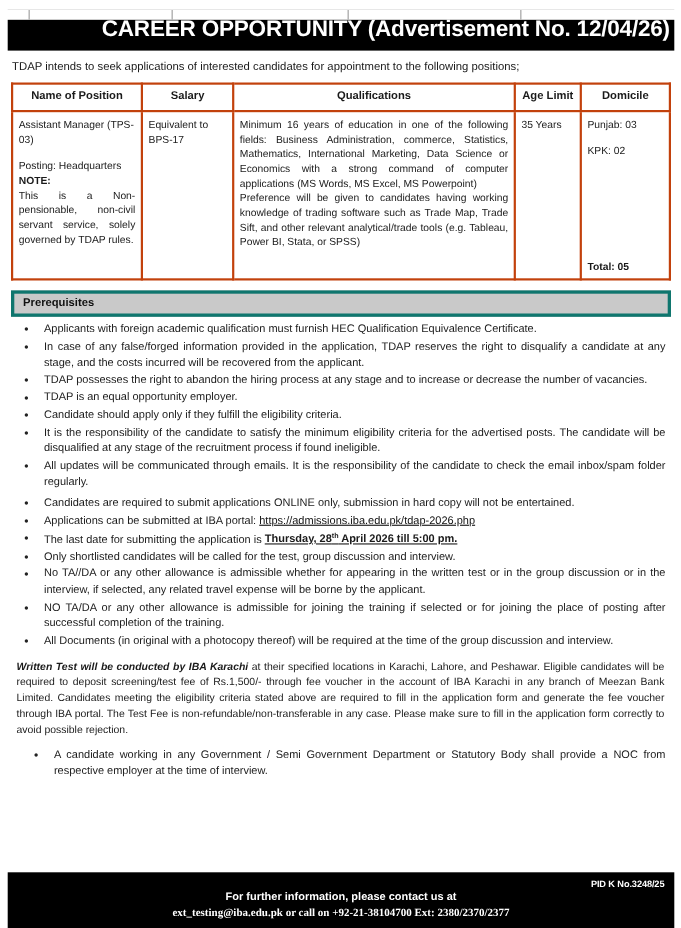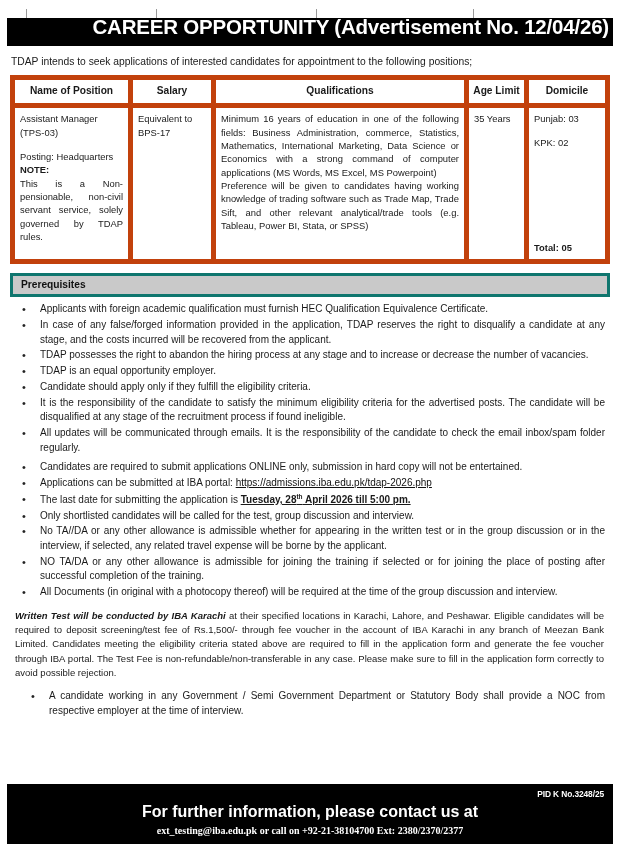--- a/index.html
+++ b/index.html
@@ -56,21 +56,21 @@
   
   table.positions {
     width: calc(100% - 6px);
     margin: 0 3px;
     border-collapse: collapse;
     table-layout: fixed;
     font-size: 9.4px;
   }
   table.positions th,
   table.positions td {
-    border: 5px solid #c2410c;
+    border: 2px solid #c2410c;
     vertical-align: top;
     padding: 4px 5px 5px;
     line-height: 1.42;
   }
   table.positions th {
     text-align: center;
     font-weight: bold;
     font-size: 10.2px;
     padding: 4px 3px 5px;
     vertical-align: middle;
@@ -153,21 +153,21 @@
   }
   .pid {
     font-size: 8.4px;
     font-weight: bold;
     text-align: right;
     padding-right: 9px;
     margin-bottom: 1px;
     letter-spacing: -0.1px;
   }
   .footer .line1 {
-    font-size: 16px;
+    font-size: 10px;
     font-weight: bold;
     line-height: 1.45;
   }
   .footer .line2 {
     font-size: 10px;
     font-weight: bold;
     line-height: 1.45;
     font-family: Liberation Serif, serif;
   }
 </style>
@@ -238,21 +238,21 @@
     <li class="no-justify">TDAP is an equal opportunity employer.</li>
     <li class="no-justify">Candidate should apply only if they fulfill the eligibility criteria.</li>
     <li>It is the responsibility of the candidate to satisfy the minimum eligibility criteria for the advertised posts. The candidate will be disqualified at any stage of the recruitment process if found ineligible.</li>
     <li>All updates will be communicated through emails. It is the responsibility of the candidate to check the email inbox/spam folder regularly.</li>
   </ul>
 
 
   <ul class="bullets">
     <li class="no-justify">Candidates are required to submit applications ONLINE only, submission in hard copy will not be entertained.</li>
     <li class="no-justify"><span>Applications can be submitted at IBA portal: </span><a class="u" href="#" style="color:#111">https://admissions.iba.edu.pk/tdap-2026.php</a></li>
-    <li class="no-justify"><span>The last date for submitting the application is </span><span class="u"><span>Tuesday, 28</span><sup>th</sup><span> April 2026 till 5:00 pm.</span></span></li>
+    <li class="no-justify"><span>The last date for submitting the application is </span><span class="u"><span>Thursday, 28</span><sup>th</sup><span> April 2026 till 5:00 pm.</span></span></li>
     <li class="no-justify">Only shortlisted candidates will be called for the test, group discussion and interview.</li>
     <li>No TA//DA or any other allowance is admissible whether for appearing in the written test or in the group discussion or in the interview, if selected, any related travel expense will be borne by the applicant.</li>
     <li>NO TA/DA or any other allowance is admissible for joining the training if selected or for joining the place of posting after successful completion of the training.</li>
     <li class="no-justify">All Documents (in original with a photocopy thereof) will be required at the time of the group discussion and interview.</li>
   </ul>
 
   <div class="para"><b>Written Test will be conducted by IBA Karachi</b><span> at their specified locations in Karachi, Lahore, and Peshawar. Eligible candidates will be required to deposit screening/test fee of Rs.1,500/- through fee voucher in the account of IBA Karachi in any branch of Meezan Bank Limited. Candidates meeting the eligibility criteria stated above are required to fill in the application form and generate the fee voucher through IBA portal. The Test Fee is non-refundable/non-transferable in any case. Please make sure to fill in the application form correctly to avoid possible rejection.</span></div>
 
   <ul class="bullets deep">
     <li>A candidate working in any Government / Semi Government Department or Statutory Body shall provide a NOC from respective employer at the time of interview.</li>

